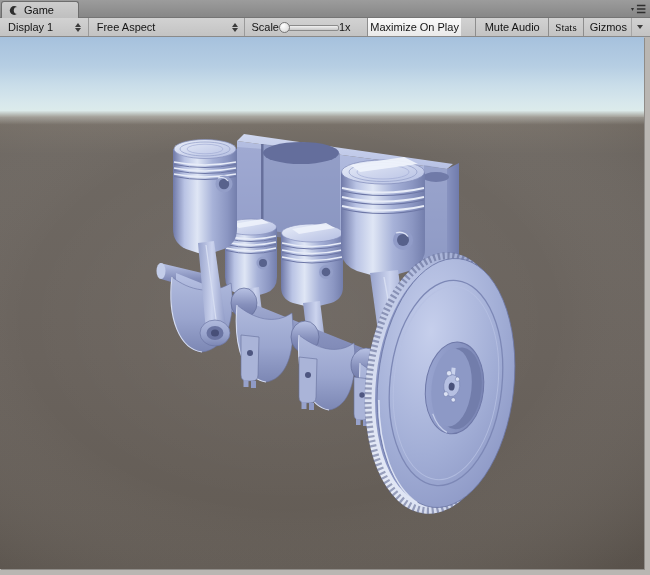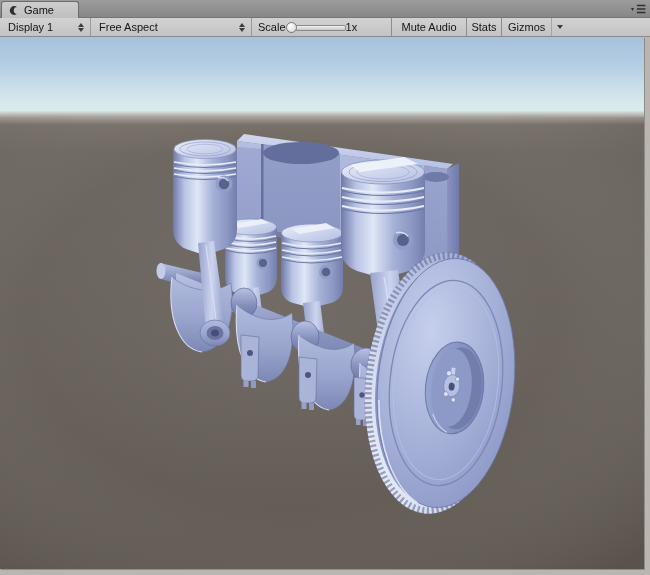--- a/index.html
+++ b/index.html
@@ -59,21 +59,21 @@
     border:1px solid #767676;
   }
   .tb-btn{
     display:flex;align-items:center;justify-content:center;
     padding:0 6px;border-left:1px solid #8d8d8d;white-space:nowrap;
     background:transparent;cursor:default;
   }
   .tb-btn.active{background:linear-gradient(#fafafa,#e9e9e9);}
   #btn-max{width:94px;}
   #btn-mute{width:75px;margin-left:14px;}
-  #btn-stats{width:35px;}
+  #btn-stats{width:35px;font-family:Liberation Serif, serif;}
   #btn-gizmos{width:69px;justify-content:space-between;padding-right:4px;}
   .gz-arrow{
     display:flex;align-items:center;justify-content:center;
     border-left:1px solid #a6a6a6;align-self:stretch;padding:0 3px 0 5px;margin-left:4px;
   }
   .gz-arrow i{display:block;width:0;height:0;border-left:3.5px solid transparent;border-right:3.5px solid transparent;border-top:4.5px solid #3c3c3c;}
   
   .viewport-frame{
     position:absolute;left:0;top:37px;width:650px;height:538px;
     background:#b9b6b2;
@@ -116,20 +116,23 @@
         <i class="d"></i>
       </span>
   </div>
   <div class="scale-group">
     <span>Scale</span>
     <span class="slider">
       <span class="bar"></span>
       <span class="knob"></span>
     </span>
     <span>1x</span>
+  </div>
+  <div class="tb-btn active" id="btn-max">
+    <span>Maximize On Play</span>
   </div>
   <div class="tb-btn" id="btn-mute">
     <span>Mute Audio</span>
   </div>
   <div class="tb-btn" id="btn-stats">
     <span>Stats</span>
   </div>
   <div class="tb-btn" id="btn-gizmos">
     <span>Gizmos</span>
     <span class="gz-arrow">

